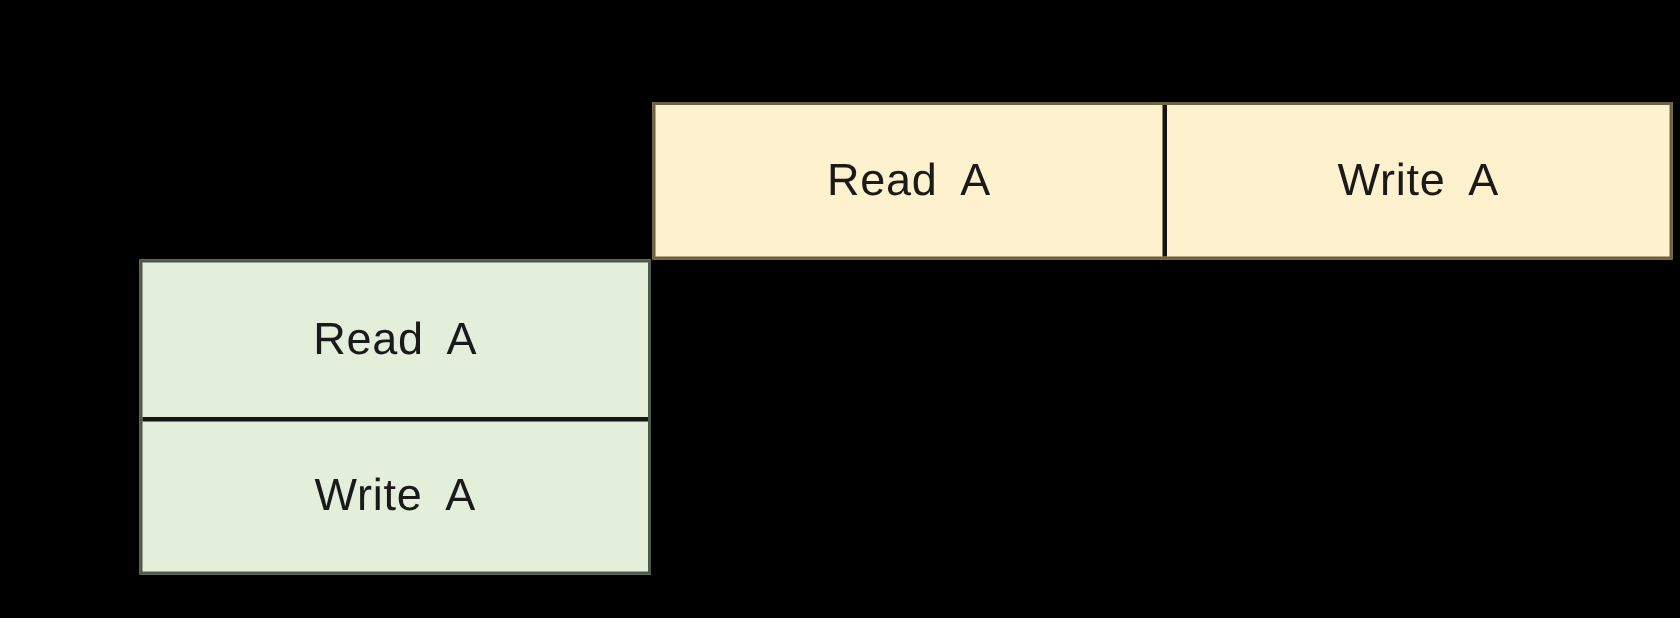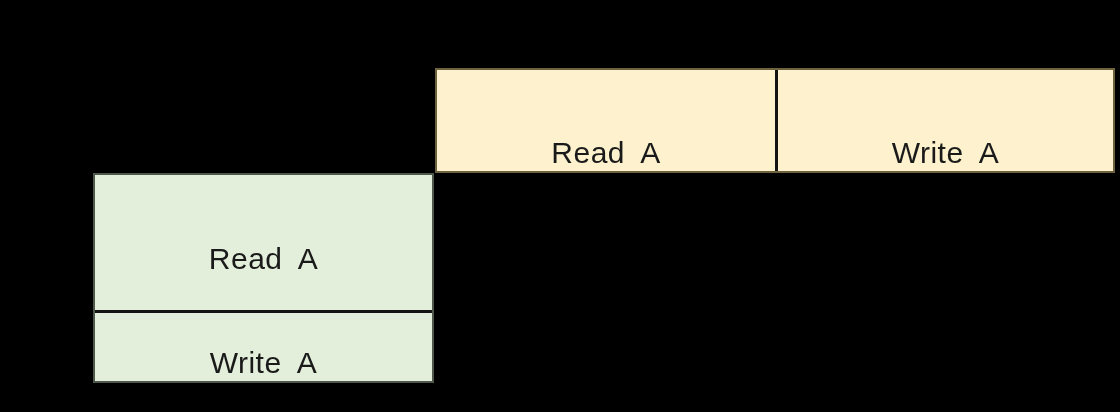--- a/index.html
+++ b/index.html
@@ -22,21 +22,20 @@
   }
   .block .cell {
     display: flex;
     align-items: center;
     justify-content: center;
     box-sizing: border-box;
     font-size: 30px;
     color: var(--text-color, #1a1a1a);
     word-spacing: 8px;
     letter-spacing: 0.5px;
-    margin-top: 32px;
   }
   
   .block-top {
     left: 435px;
     top: 68px;
     width: 680px;
     height: 105px;
     flex-direction: row;
     background: var(--top-fill, #fdf2cd);
     border: 2px solid var(--top-border, #6f623f);

